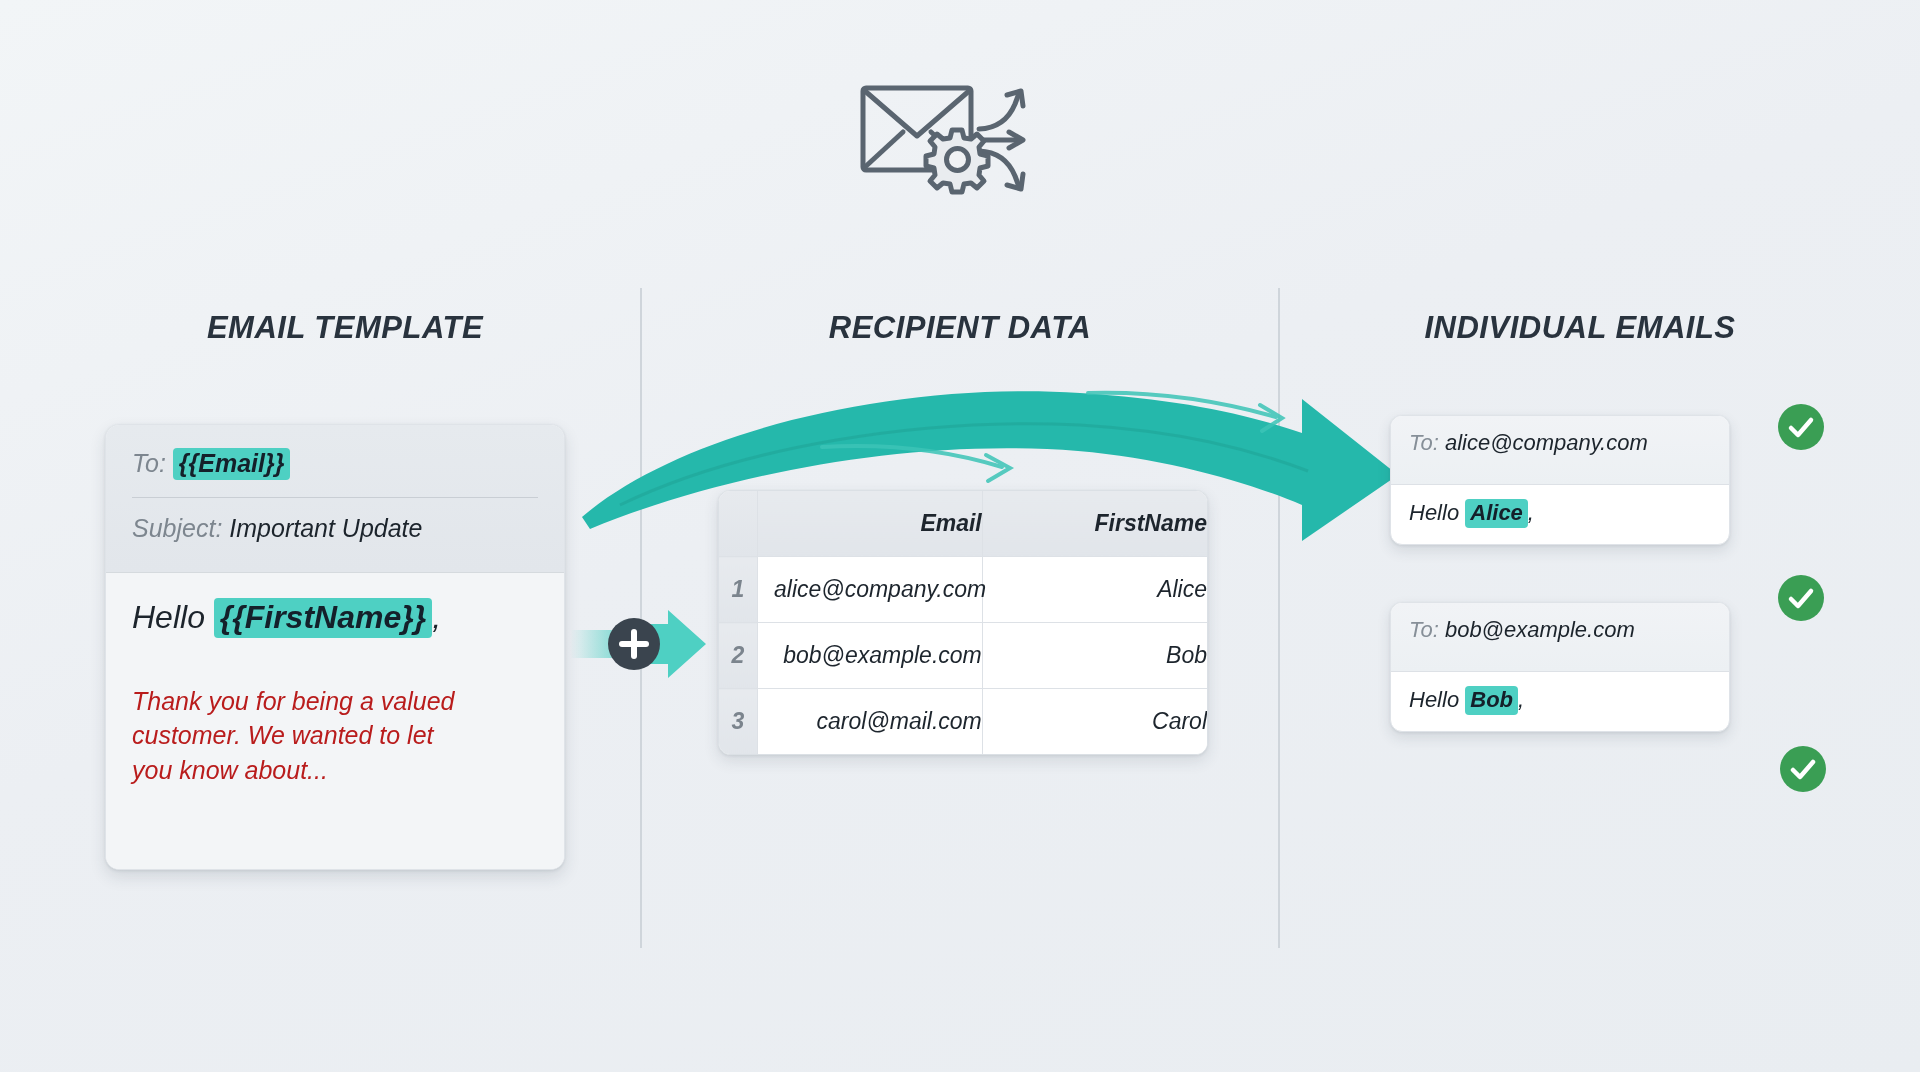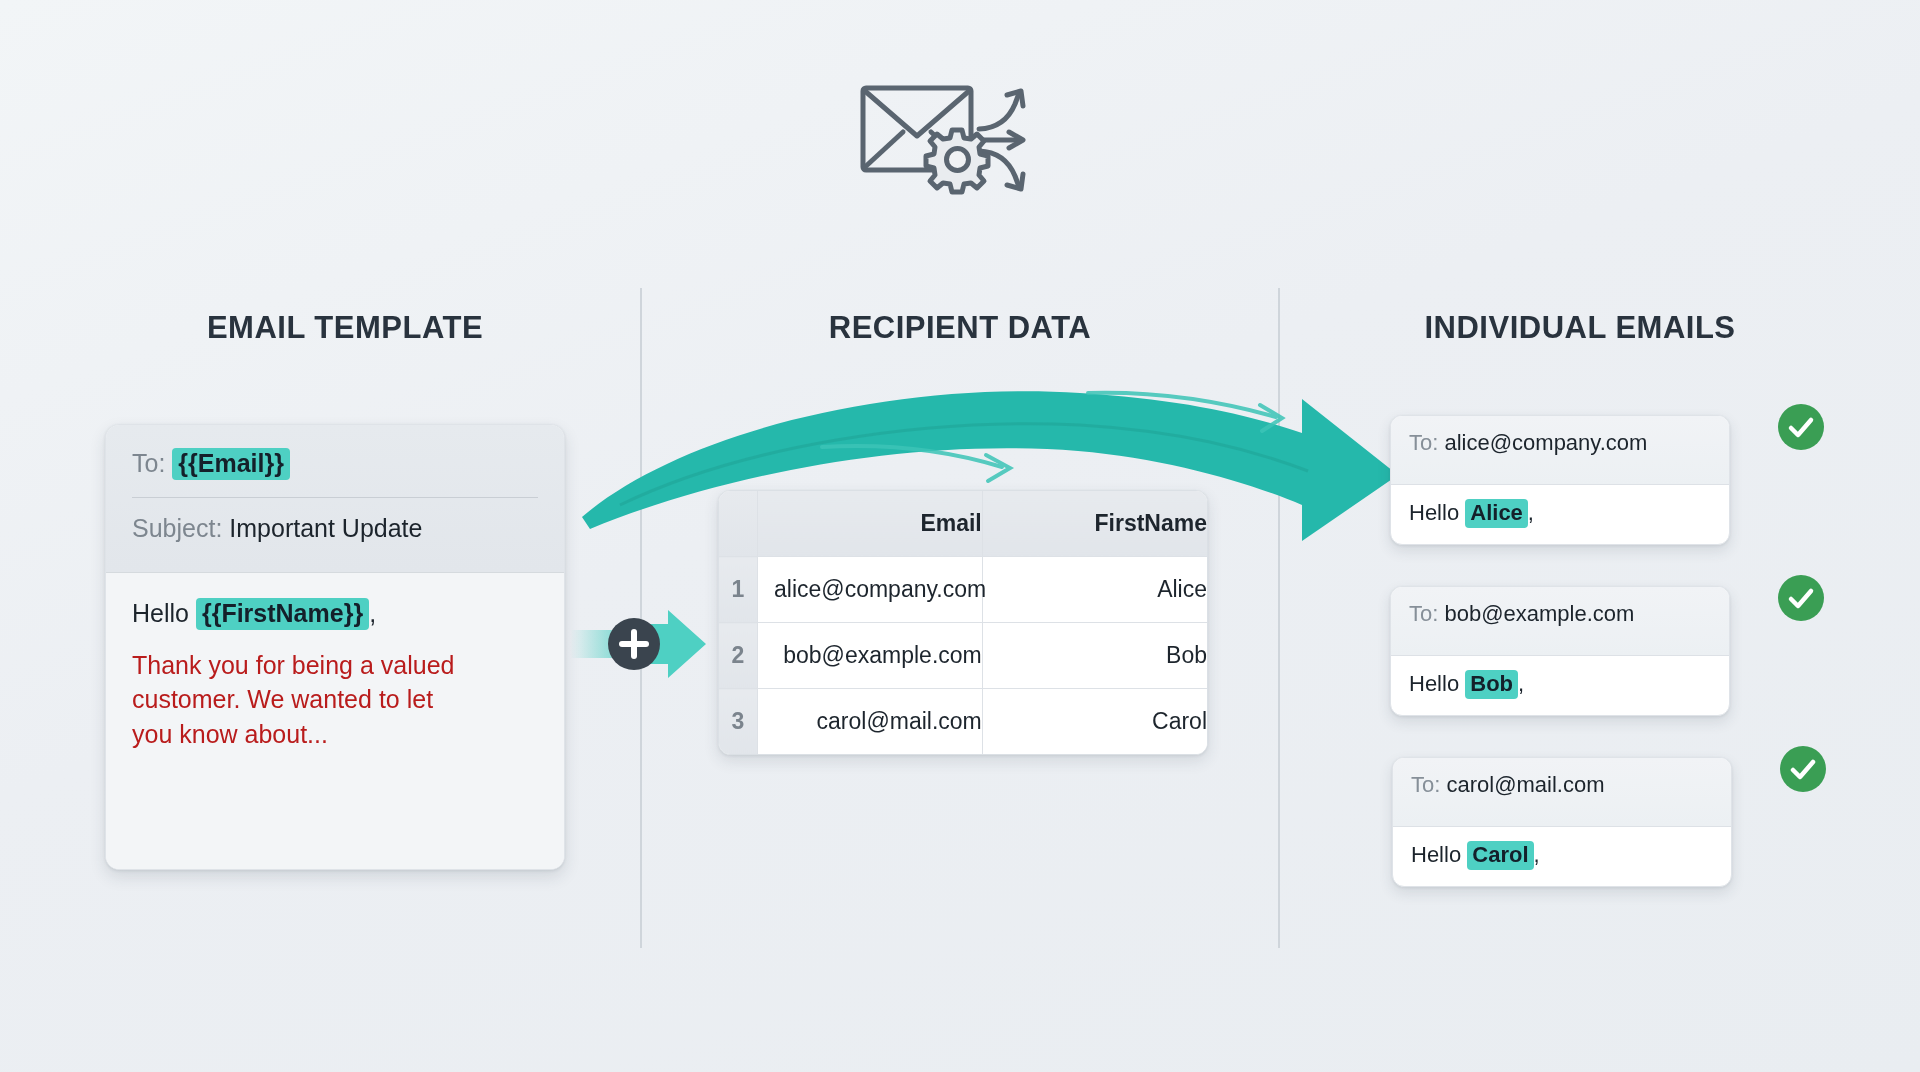--- a/index.html
+++ b/index.html
@@ -14,20 +14,21 @@
     overflow: hidden;
     position: relative;
   }
   #stage {
     position: absolute;
     left: 0; top: 0;
     width: 1920px;
     height: 1072px;
     background:
       linear-gradient(160deg, #f2f5f7 0%, #eceff3 45%, #e9edf1 100%);
+    font-style: italic;
   }
 
   
   .header-icon {
     position: absolute;
     left: 855px;
     top: 70px;
     width: 215px;
     height: 125px;
   }
@@ -95,24 +96,24 @@
     font-weight: bold;
     border-radius: 4px;
     padding: 1px 6px 3px 6px;
   }
   #template-card .tpl-body {
     background: #f3f5f7;
     padding: 26px 26px 0 26px;
     height: 100%;
   }
   .tpl-greeting {
-    font-size: 25px;
+    font-size: 32px;
     color: #1c242c;
     white-space: nowrap;
-    margin-bottom: 20px;
+    margin-bottom: 48px;
   }
   .tpl-para {
     font-size: 25px;
     color: #b91c1c;
     line-height: 1.38;
     max-width: 340px;
   }
 
   
   #connector {
@@ -207,21 +208,21 @@
     position: absolute;
     width: 46px;
     height: 46px;
     border-radius: 50%;
     background: #3a9e54;
     display: flex;
     align-items: center;
     justify-content: center;
   }
   #card1 { left: 1390px; top: 415px; }
-  #card2 { left: 1390px; top: 586px; }
+  #card2 { left: 1390px; top: 602px; }
   #card3 { left: 1392px; top: 757px; }
   #badge1 { left: 1778px; top: 404px; }
   #badge2 { left: 1778px; top: 575px; }
   #badge3 { left: 1780px; top: 746px; }
 
   
   #curved-arrow {
     position: absolute;
     left: 560px;
     top: 355px;
@@ -375,29 +376,19 @@
       <span>Hello</span>
       <span class="out-hl">Bob</span><span>,</span>
     </div>
   </div>
   <div id="badge2" class="check-badge">
     <svg viewBox="0 0 46 46" width="46" height="46">
       <path d="M13 24 L20 31 L33 16" fill="none" stroke="#ffffff" stroke-width="4.5" stroke-linecap="round" stroke-linejoin="round"></path>
     </svg>
   </div>
 
-  <div id="card3" class="out-card">
-    <div class="out-head">
-      <span class="out-label">To:</span>
-      <span>carol@mail.com</span>
-    </div>
-    <div class="out-body">
-      <span>Hello</span>
-      <span class="out-hl">Carol</span><span>,</span>
-    </div>
-  </div>
   <div id="badge3" class="check-badge">
     <svg viewBox="0 0 46 46" width="46" height="46">
       <path d="M13 24 L20 31 L33 16" fill="none" stroke="#ffffff" stroke-width="4.5" stroke-linecap="round" stroke-linejoin="round"></path>
     </svg>
   </div>
 
 </div>
 
 </body></html>

